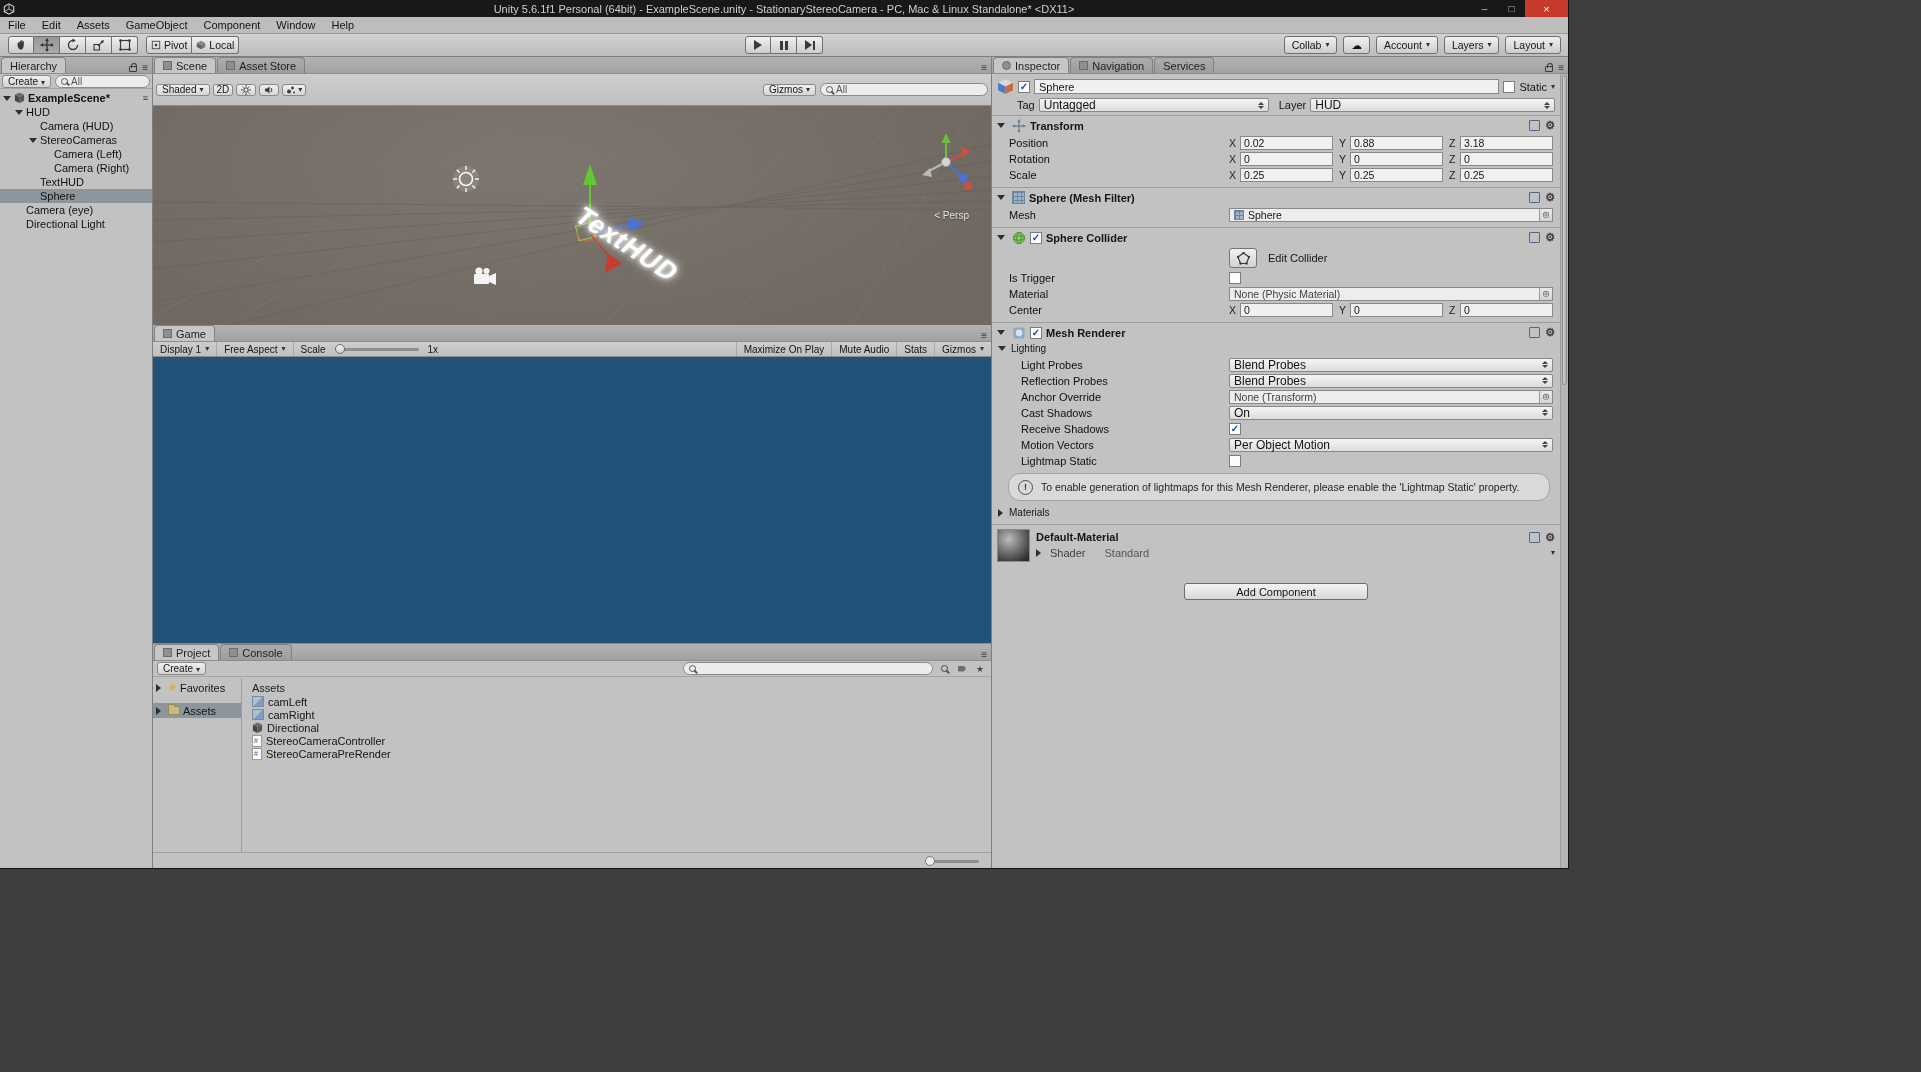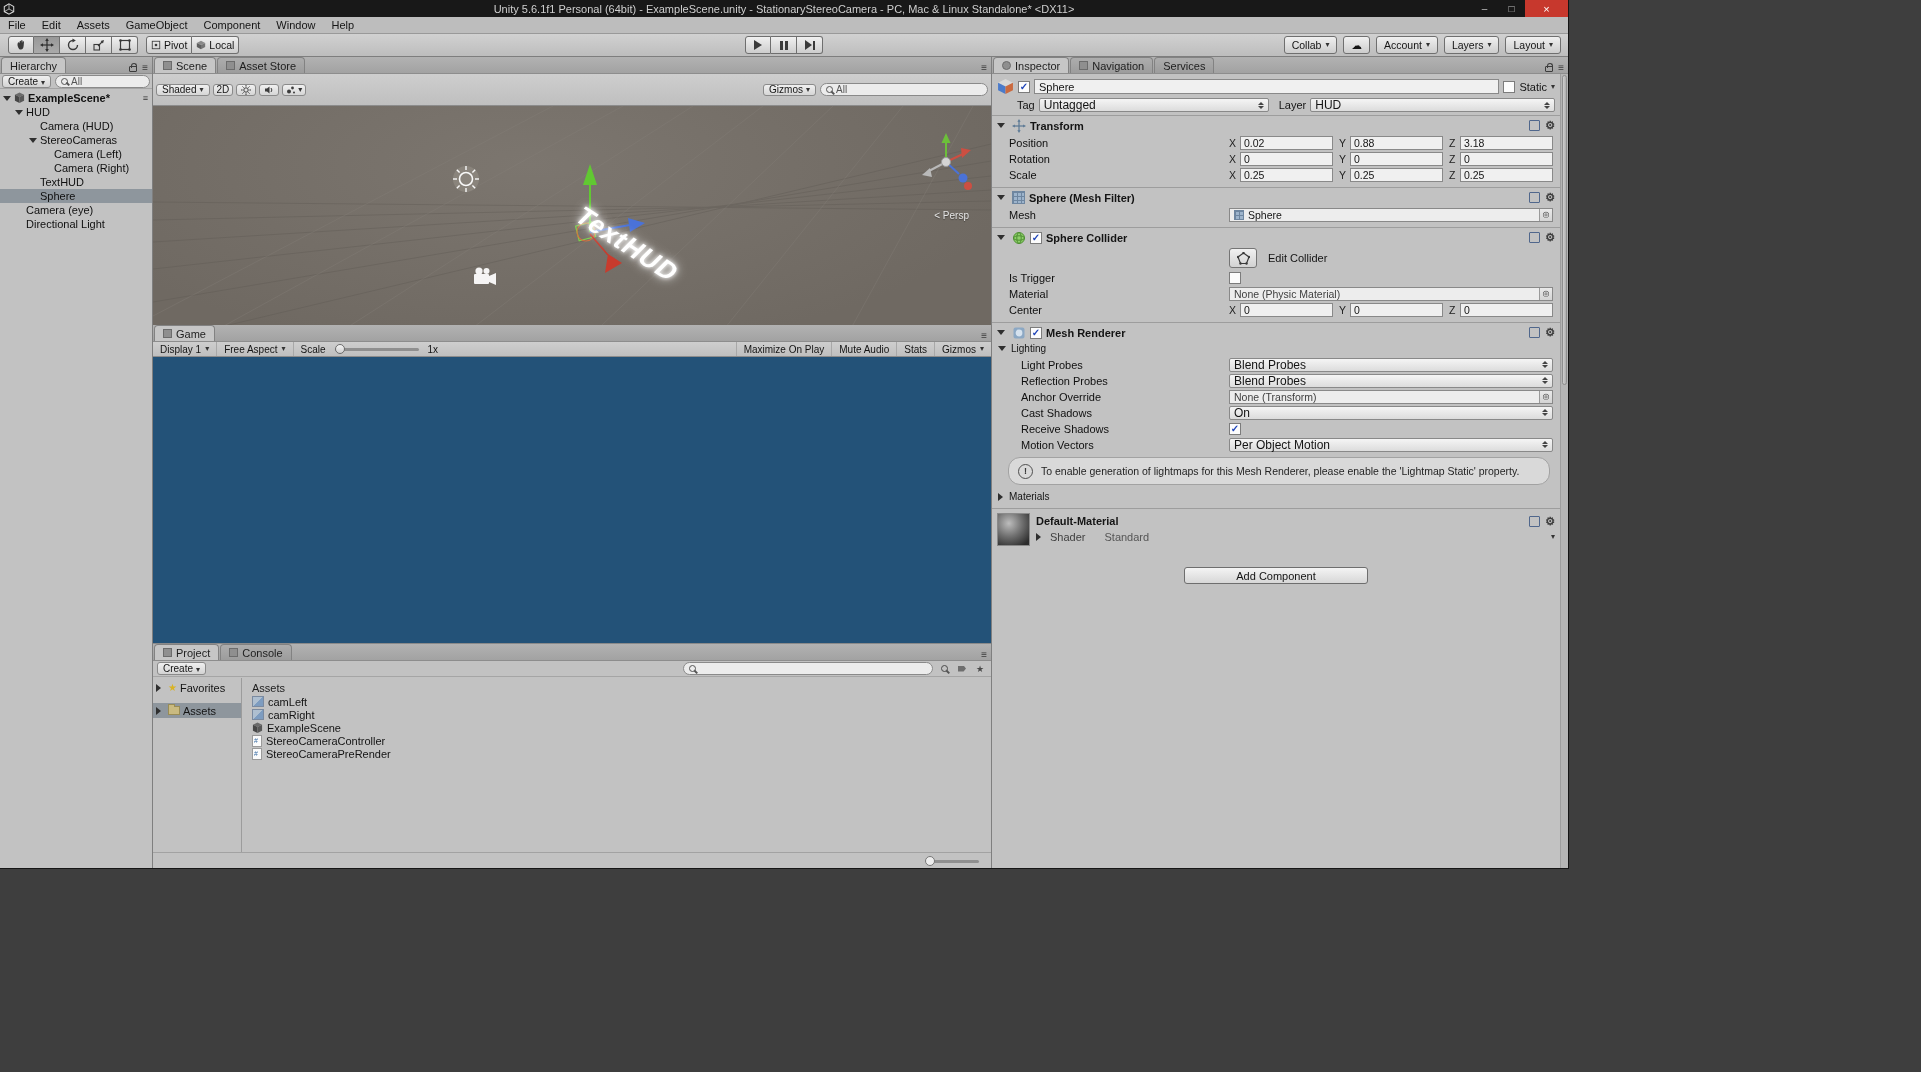--- a/index.html
+++ b/index.html
@@ -600,21 +600,21 @@
         <div class="arow">
           <span class="rtex"></span>
           <span>camRight</span>
         </div>
         <div class="arow">
           <svg class="uicon" style="margin:0" viewBox="0 0 12 13">
               <polygon points="6,0.5 11,3 6,5.5 1,3" fill="#6b6b6b"></polygon>
               <polygon points="1,3 6,5.5 6,12 1,9.5" fill="#464646"></polygon>
               <polygon points="11,3 6,5.5 6,12 11,9.5" fill="#585858"></polygon>
             </svg>
-          <span>ExampleScene</span>
+          <span>Directional</span>
         </div>
         <div class="arow">
           <span class="page"></span>
           <span>StereoCameraController</span>
         </div>
         <div class="arow">
           <span class="page"></span>
           <span>StereoCameraPreRender</span>
         </div>
       </div>
@@ -917,20 +917,26 @@
           <span class="ival">
               <span class="popupf grow">
                 <span>Per Object Motion</span>
                 <span class="pud">
                   <i class="u"></i>
                   <i class="d"></i>
                 </span>
               </span>
             </span>
         </div>
+        <div class="irow">
+          <span class="ilab sub">Lightmap Static</span>
+          <span class="ival">
+              <span class="chkbox"></span>
+            </span>
+        </div>
         <div class="helpbox">
           <span class="infoico"></span>
           <span>To enable generation of lightmaps for this Mesh Renderer, please enable the 'Lightmap Static' property.</span>
         </div>
         <div class="foldrow">
           <span class="tri-r"></span>
           <span>Materials</span>
         </div>
       </div>
 

